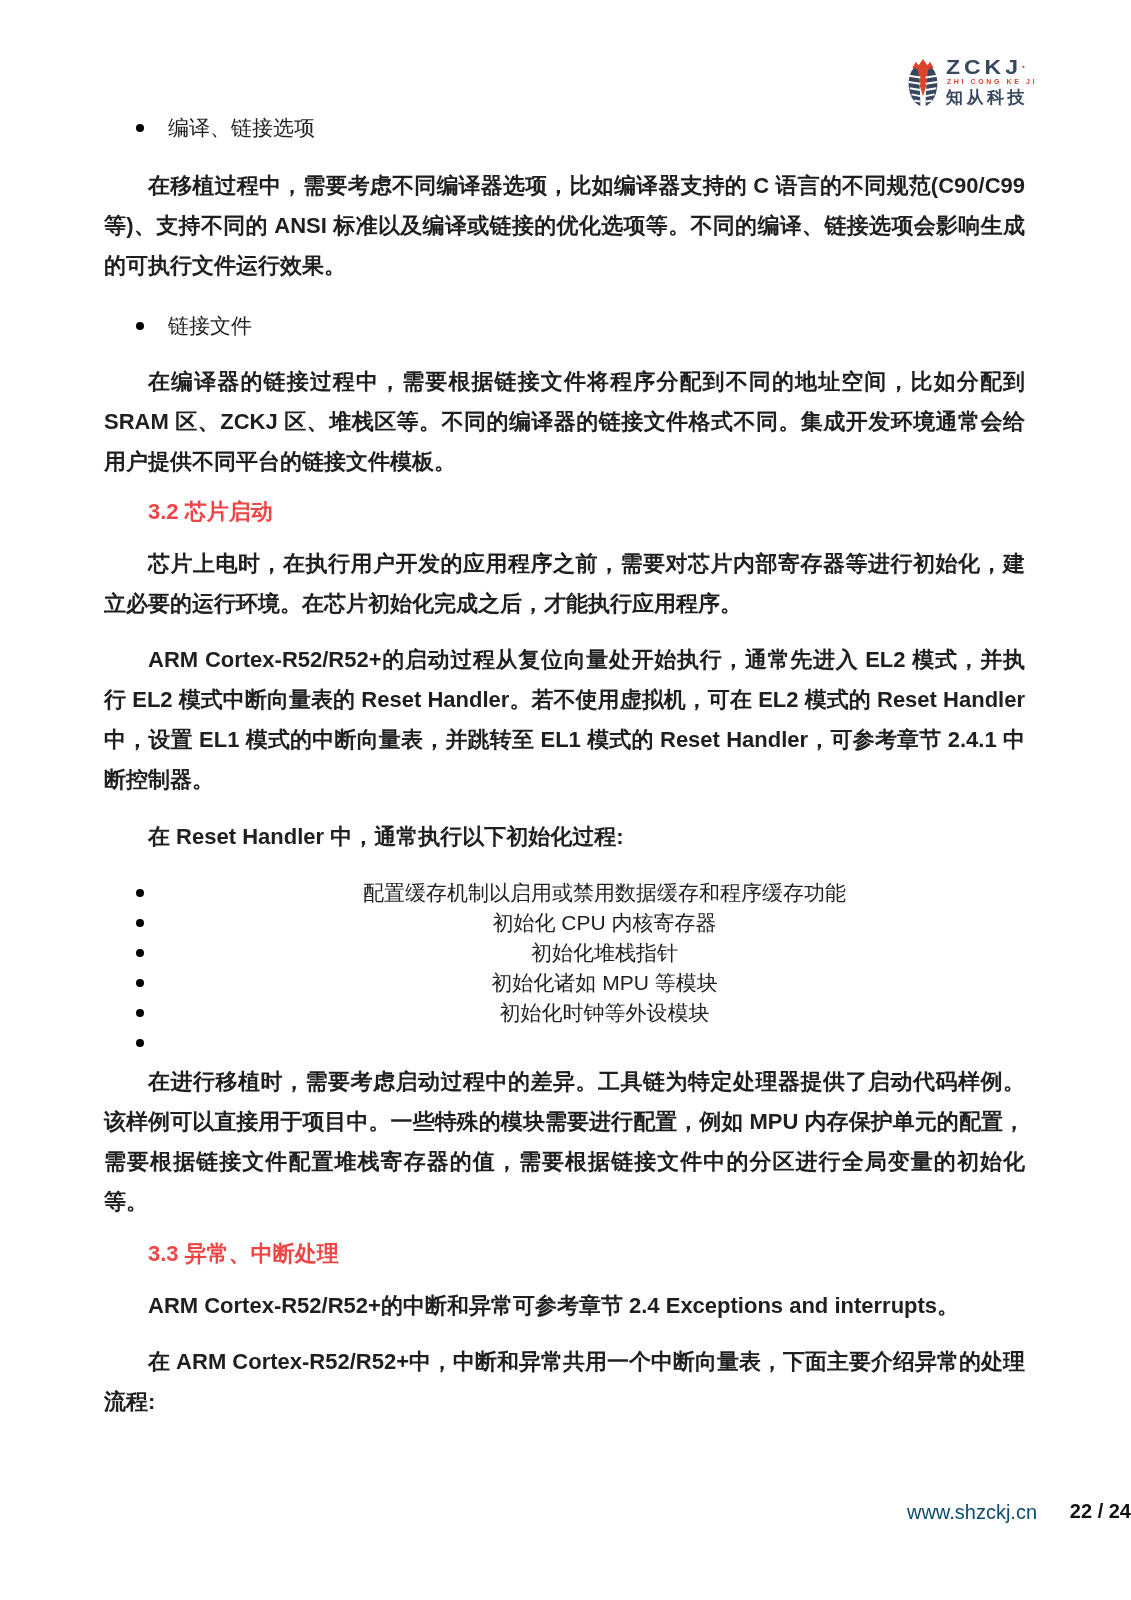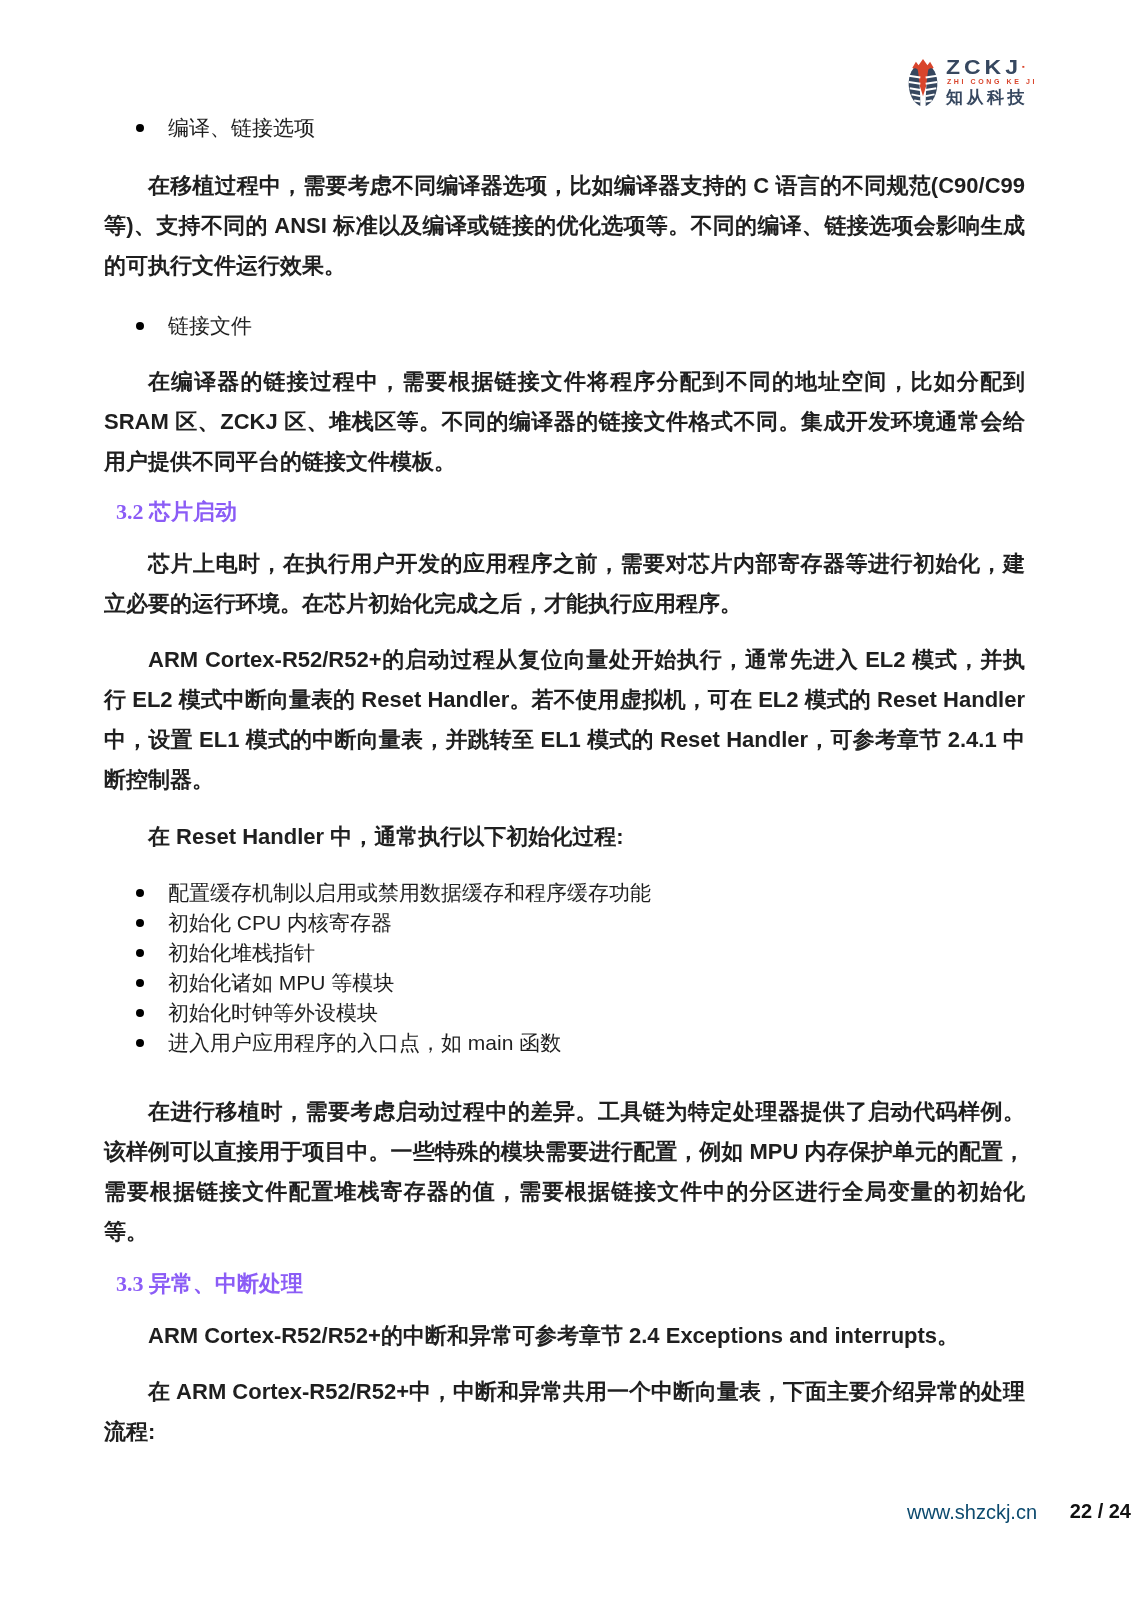--- a/index.html
+++ b/index.html
@@ -80,30 +80,30 @@
     top: 16px;
     width: 8px;
     height: 8px;
     border-radius: 50%;
     background: #000000;
   }
   .heading {
     font-size: 22px;
     line-height: 32px;
     font-weight: 700;
-    color: #8b5cf6;
-    margin: 0 0 0 28px;
-    font-family: Liberation Serif, serif;
+    color: #ef4444;
+    margin: 0 0 0 60px;
   }
   .init-list { margin: 0; padding: 0; list-style: none; }
   .init-list li {
     position: relative;
     font-size: 21px;
     line-height: 30px;
     padding-left: 80px;
+    text-align: center;
   }
   .init-list .dot { top: 11px; }
 
   
   .mb18 { margin-bottom: 18px; }
   .mb20 { margin-bottom: 20px; }
   .mb16 { margin-bottom: 16px; }
   .mb14 { margin-bottom: 14px; }
   .mb10 { margin-bottom: 10px; }
   .mb17 { margin-bottom: 17px; }
@@ -193,21 +193,21 @@
     <p class="para mb17">ARM Cortex-R52/R52+的启动过程从复位向量处开始执行，通常先进入 EL2 模式，并执行 EL2 模式中断向量表的 Reset Handler。若不使用虚拟机，可在 EL2 模式的 Reset Handler 中，设置 EL1 模式的中断向量表，并跳转至 EL1 模式的 Reset Handler，可参考章节 2.4.1 中断控制器。</p>
 
     <p class="para mb21">在 Reset Handler 中，通常执行以下初始化过程:</p>
 
     <ul class="init-list mb34">
       <li><span class="dot"></span><span>配置缓存机制以启用或禁用数据缓存和程序缓存功能</span></li>
       <li><span class="dot"></span><span>初始化 CPU 内核寄存器</span></li>
       <li><span class="dot"></span><span>初始化堆栈指针</span></li>
       <li><span class="dot"></span><span>初始化诸如 MPU 等模块</span></li>
       <li><span class="dot"></span><span>初始化时钟等外设模块</span></li>
-      <li><span class="dot"></span><span>进入用户应用程序的入口点，如 main 函数</span></li>
+      <li><span class="dot"></span></li>
     </ul>
 
     <p class="para mb16">在进行移植时，需要考虑启动过程中的差异。工具链为特定处理器提供了启动代码样例。该样例可以直接用于项目中。一些特殊的模块需要进行配置，例如 MPU 内存保护单元的配置，需要根据链接文件配置堆栈寄存器的值，需要根据链接文件中的分区进行全局变量的初始化等。</p>
 
     <h2 class="heading mb12">3.3 异常、中断处理</h2>
 
     <p class="para mb15">ARM Cortex-R52/R52+的中断和异常可参考章节 2.4 Exceptions and interrupts。</p>
 
     <p class="para">在 ARM Cortex-R52/R52+中，中断和异常共用一个中断向量表，下面主要介绍异常的处理流程:</p>
 

